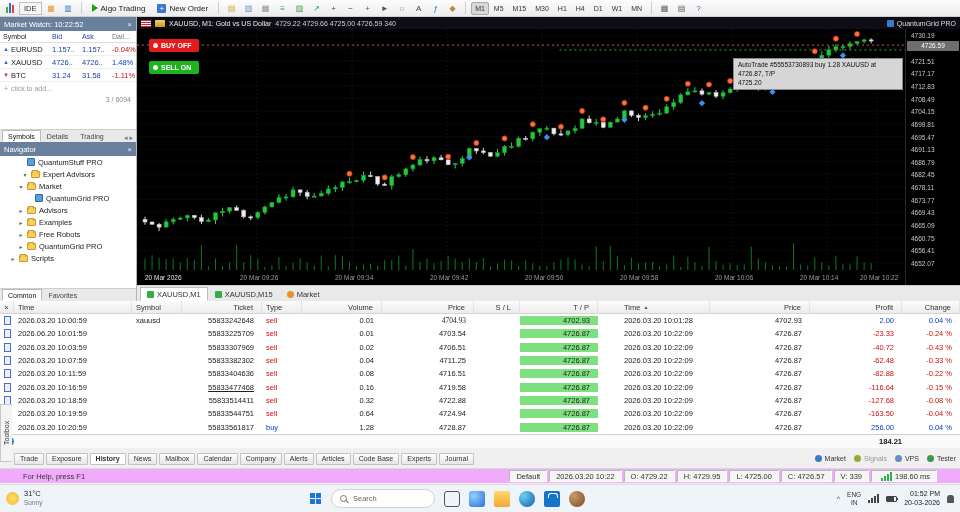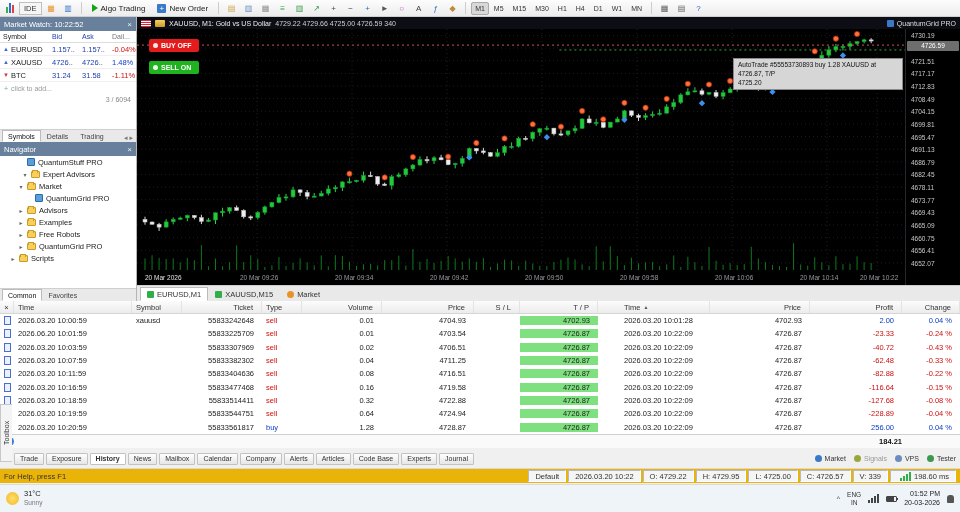--- a/index.html
+++ b/index.html
@@ -86,21 +86,21 @@
 
 #toolbox-bar{position:absolute;top:452px;left:0;right:0;height:13px;display:flex;align-items:center;gap:2px;padding:0 4px 0 14px}
 .tbx-tab{border:1px solid #c2c2c2;background:linear-gradient(#fefefe,#e6e6e6);padding:0 5px;height:12px;font-size:7px;display:flex;align-items:center;color:#333;border-radius:1px}
 .tbx-tab.active{background:#fff;font-weight:bold}
 .tbx-right{margin-left:auto;display:flex;align-items:center;gap:8px;font-size:7px;color:#333}
 .tbx-right .item{display:flex;align-items:center;gap:3px}
 .tbx-right .muted{color:#999}
 .ri{width:7px;height:7px;border-radius:50%;flex:none}
 #vert-toolbox{position:absolute;left:0;top:404px;width:12px;height:58px;background:#f4f4f4;border:1px solid #c8c8c8;border-left:none;writing-mode:vertical-rl;transform:rotate(180deg);display:flex;align-items:center;justify-content:center;font-size:7px;color:#333}
 
-#statusbar{position:absolute;top:468px;left:0;right:0;height:15px;background:#eab308;border-top:1px solid #d9d9d9;display:flex;align-items:center;padding:0 4px;font-size:7.5px;color:#333}
+#statusbar{position:absolute;top:468px;left:0;right:0;height:15px;background:#f0abfc;border-top:1px solid #d9d9d9;display:flex;align-items:center;padding:0 23px;font-size:7.5px;color:#333}
 .seg{border:1px solid;border-color:#b9b9b9 #fff #fff #b9b9b9;background:#f5f5f5;height:12px;display:flex;align-items:center;padding:0 6px;margin-left:2px;white-space:nowrap}
 #status-right{margin-left:auto;display:flex;align-items:center}
 .sig{display:flex;align-items:flex-end;gap:1px;margin:0 3px}
 .sig span{width:2px;background:#2fae4a}
 
 #taskbar{position:absolute;bottom:0;left:0;right:0;height:28px;background:#eff4f9;border-top:1px solid #dcdcdc;display:flex;align-items:center;padding:0 6px}
 .weather{display:flex;align-items:center;gap:5px}
 .sun{width:13px;height:13px;border-radius:50%;background:radial-gradient(#ffe066,#f4b52a)}
 .wtxt{line-height:1.15}
 .wtxt .t1{font-size:7.5px;color:#222}
@@ -725,21 +725,21 @@
       <div class="tl" style="left: 293px;">20 Mar 09:42</div>
       <div class="tl" style="left: 388px;">20 Mar 09:50</div>
       <div class="tl" style="left: 483px;">20 Mar 09:58</div>
       <div class="tl" style="left: 578px;">20 Mar 10:06</div>
       <div class="tl" style="left: 663px;">20 Mar 10:14</div>
       <div class="tl" style="left: 723px;">20 Mar 10:22</div>
     </div>
   <div id="chart-tabs">
       <div class="chart-tab active">
         <span class="ct-ico chart"></span>
-        <span>EURUSD,M1</span>
+        <span>XAUUSD,M1</span>
       </div>
       <div class="chart-tab">
         <span class="ct-ico chart"></span>
         <span>XAUUSD,M15</span>
       </div>
       <div class="chart-tab">
         <span class="ct-ico market"></span>
         <span>Market</span>
       </div>
     </div>
@@ -764,21 +764,21 @@
   <div id="history-body">
       <div class="h-row">
         <span class="cell c" style="width: 14px;">
           <span class="doc"></span>
         </span>
         <span class="cell l" style="width: 118px;">2026.03.20 10:00:59</span>
         <span class="cell l" style="width: 50px;">xauusd</span>
         <span class="cell r" style="width: 80px;">55833242648</span>
         <span class="cell l red" style="width: 40px;">sell</span>
         <span class="cell r" style="width: 80px;">0.01</span>
-        <span class="cell r" style="width: 92px;">4704.93</span>
+        <span class="cell r" style="width: 92px; font-family: Liberation Serif, serif;">4704.93</span>
         <span class="cell r g" style="width: 46px;"></span>
         <span class="cell r g" style="width: 78px;">4702.93</span>
         <span class="cell l" style="width: 112px; padding-left: 26px;">2026.03.20 10:01:28</span>
         <span class="cell r" style="width: 100px;">4702.93</span>
         <span class="cell r blue" style="width: 92px;">2.00</span>
         <span class="cell r blue" style="width: 58px;">0.04 %</span>
       </div>
       <div class="h-row">
         <span class="cell c" style="width: 14px;">
           <span class="doc"></span>
@@ -846,21 +846,21 @@
         <span class="cell r" style="width: 100px;">4726.87</span>
         <span class="cell r red" style="width: 92px;">-82.88</span>
         <span class="cell r red" style="width: 58px;">-0.22 %</span>
       </div>
       <div class="h-row">
         <span class="cell c" style="width: 14px;">
           <span class="doc"></span>
         </span>
         <span class="cell l" style="width: 118px;">2026.03.20 10:16:59</span>
         <span class="cell l" style="width: 50px;"></span>
-        <span class="cell r" style="width: 80px;">55833477468</span>
+        <span class="cell r" style="width: 80px; text-decoration: underline;">55833477468</span>
         <span class="cell l red" style="width: 40px;">sell</span>
         <span class="cell r" style="width: 80px;">0.16</span>
         <span class="cell r" style="width: 92px;">4719.58</span>
         <span class="cell r g" style="width: 46px;"></span>
         <span class="cell r g" style="width: 78px;">4726.87</span>
         <span class="cell l" style="width: 112px; padding-left: 26px;">2026.03.20 10:22:09</span>
         <span class="cell r" style="width: 100px;">4726.87</span>
         <span class="cell r red" style="width: 92px;">-116.64</span>
         <span class="cell r red" style="width: 58px;">-0.15 %</span>
       </div>
@@ -888,21 +888,21 @@
         <span class="cell l" style="width: 118px;">2026.03.20 10:19:59</span>
         <span class="cell l" style="width: 50px;"></span>
         <span class="cell r" style="width: 80px;">55833544751</span>
         <span class="cell l red" style="width: 40px;">sell</span>
         <span class="cell r" style="width: 80px;">0.64</span>
         <span class="cell r" style="width: 92px;">4724.94</span>
         <span class="cell r g" style="width: 46px;"></span>
         <span class="cell r g" style="width: 78px;">4726.87</span>
         <span class="cell l" style="width: 112px; padding-left: 26px;">2026.03.20 10:22:09</span>
         <span class="cell r" style="width: 100px;">4726.87</span>
-        <span class="cell r red" style="width: 92px;">-228.89</span>
+        <span class="cell r red" style="width: 92px;">-163.50</span>
         <span class="cell r red" style="width: 58px;">-0.04 %</span>
       </div>
       <div class="h-row">
         <span class="cell c" style="width: 14px;">
           <span class="doc"></span>
         </span>
         <span class="cell l" style="width: 118px;">2026.03.20 10:20:59</span>
         <span class="cell l" style="width: 50px;"></span>
         <span class="cell r" style="width: 80px;">55833561817</span>
         <span class="cell l blue" style="width: 40px;">buy</span>
@@ -979,20 +979,38 @@
 </div>
 
 <div id="taskbar">
   <div class="weather">
     <span class="sun"></span>
     <span class="wtxt">
       <div class="t1">31°C</div>
       <div class="t2">Sunny</div>
     </span>
   </div>
+  <div class="tb-center">
+    <span class="win-logo">
+        <span></span>
+        <span></span>
+        <span></span>
+        <span></span>
+      </span>
+    <span class="search-pill">
+      <span class="mag"></span>
+      <span>Search</span>
+    </span>
+    <span class="app tv"></span>
+    <span class="app cp"></span>
+    <span class="app fe"></span>
+    <span class="app ed"></span>
+    <span class="app st"></span>
+    <span class="app br"></span>
+  </div>
   <div class="tb-right">
     <span class="chev">^</span>
     <span class="lang">
       <div>ENG</div>
         <div>IN</div>
     </span>
     <span class="wifi">
         <span style="height:3px"></span>
         <span style="height:5px"></span>
         <span style="height:7px"></span>

